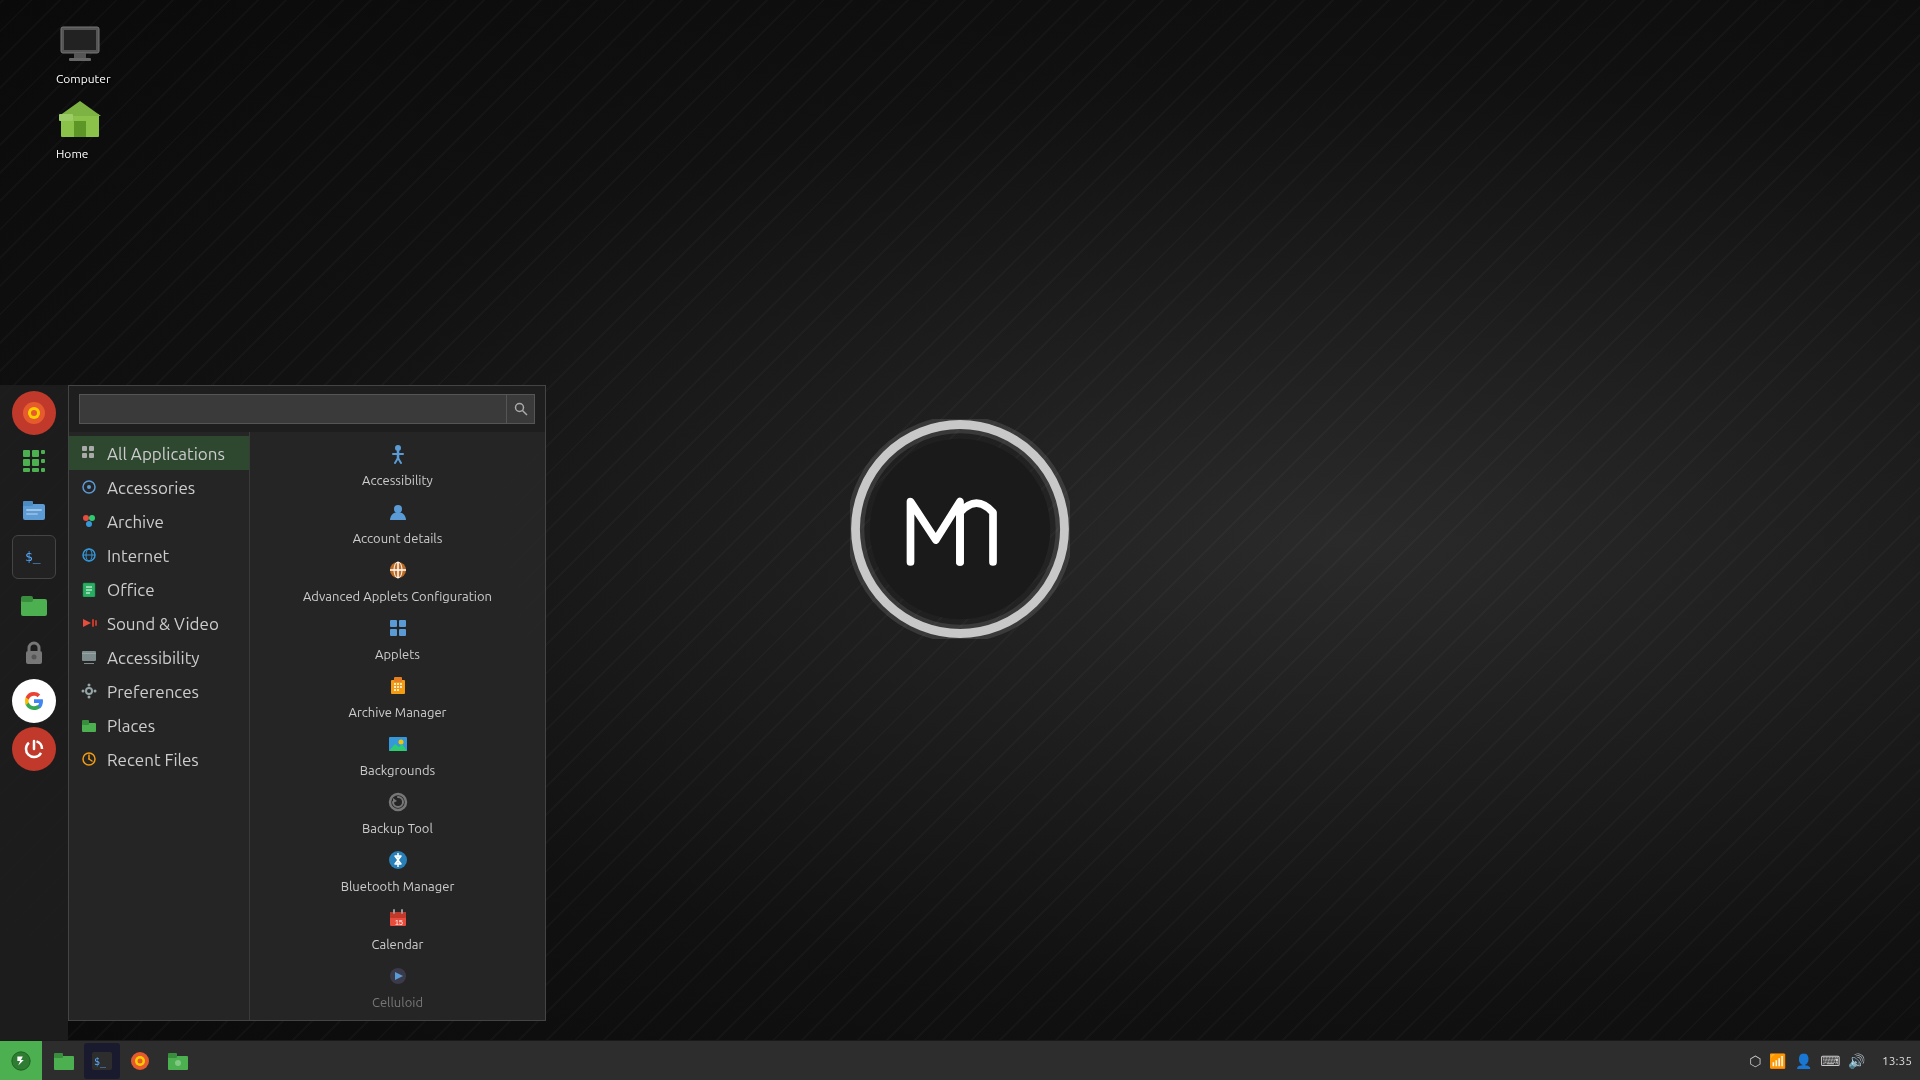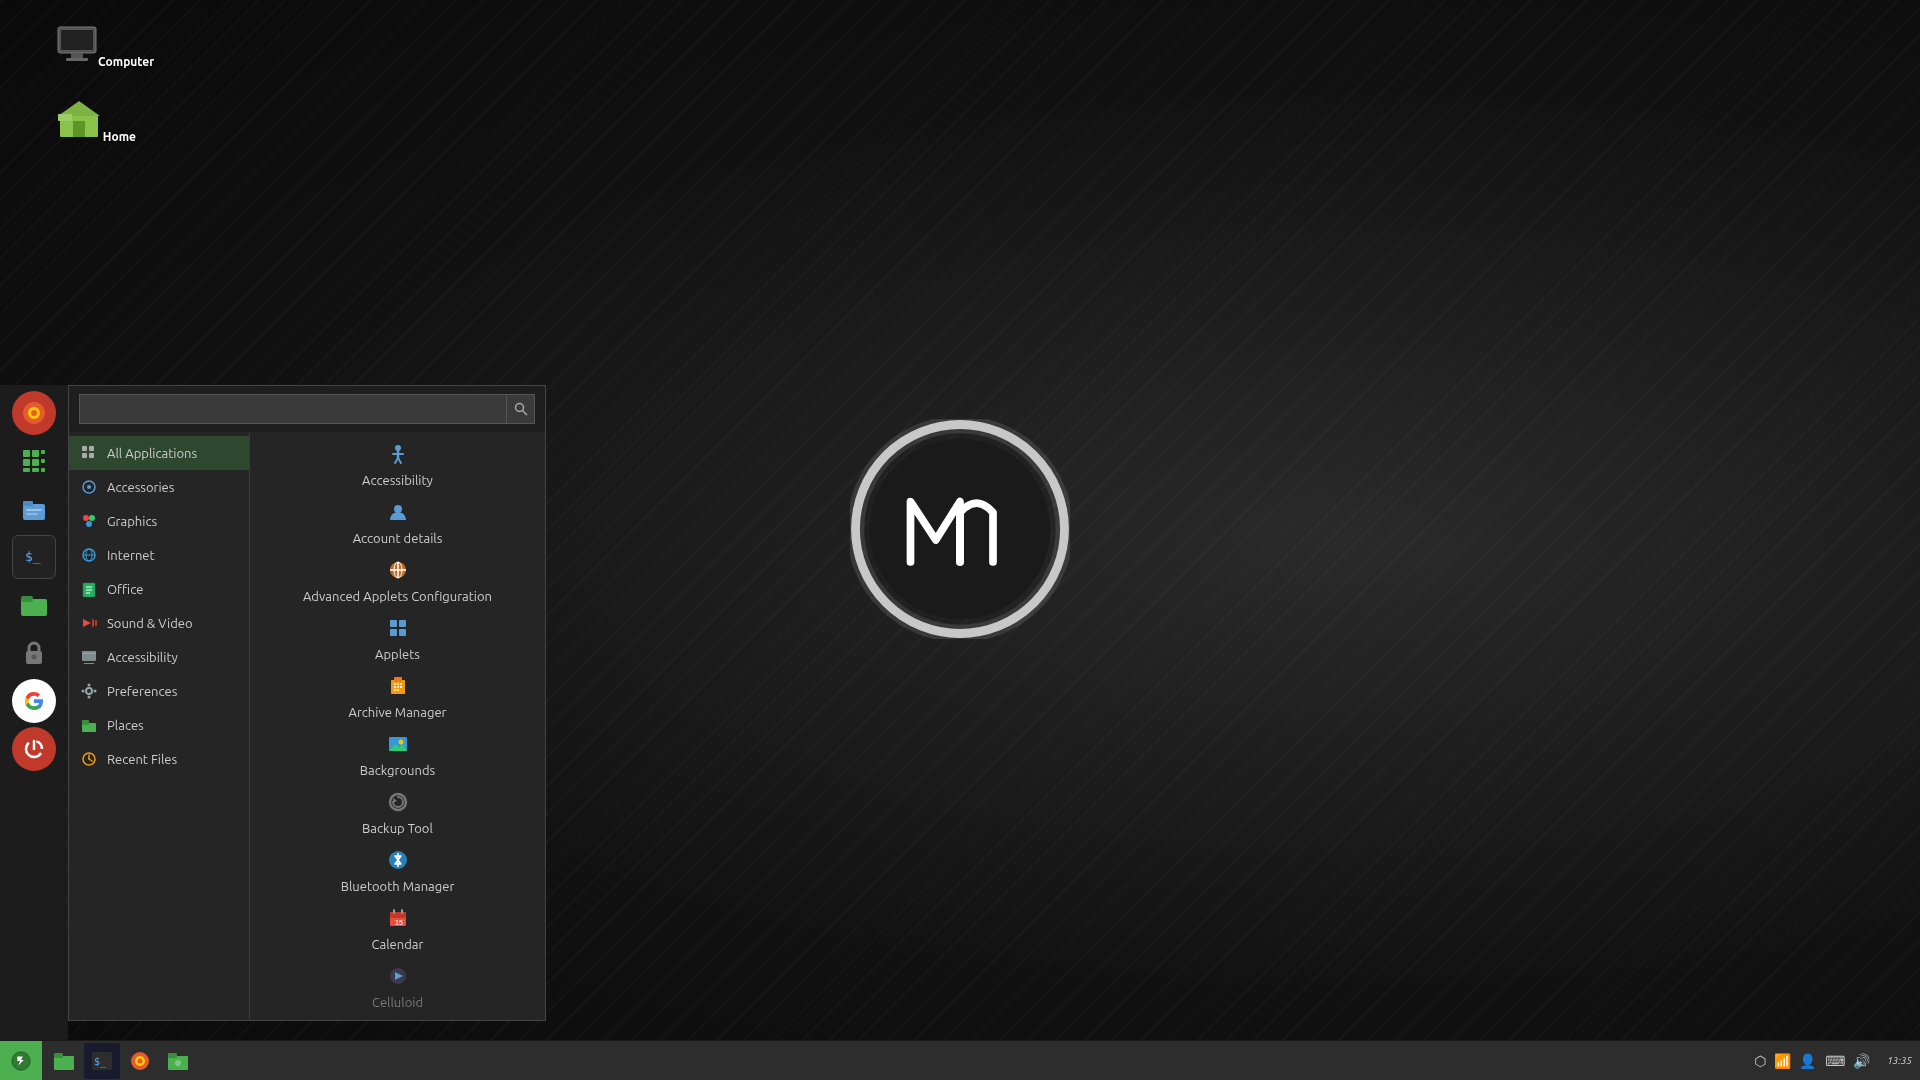--- a/index.html
+++ b/index.html
@@ -43,25 +43,24 @@
       left: 50%;
       transform: translate(-50%, -55%);
       width: 220px;
       height: 220px;
     }
 
     
     .desktop-icon {
       position: absolute;
       display: flex;
-      flex-direction: row;
-      align-items: flex-end;
+      flex-direction: column;
+      align-items: flex-start;
       cursor: pointer;
       width: 80px;
-      font-weight: bold;
     }
     .desktop-icon .icon-img {
       width: 48px;
       height: 48px;
       display: flex;
       align-items: center;
       justify-content: center;
       font-size: 36px;
     }
     .desktop-icon .icon-label {
@@ -129,23 +128,22 @@
       padding-right: 8px;
       color: #ccc;
       font-size: 13px;
     }
     .taskbar-right .tray-icon {
       font-size: 14px;
       cursor: pointer;
     }
     .taskbar-clock {
       color: #ddd;
-      font-size: 10px;
+      font-size: 12px;
       padding-left: 8px;
-      font-style: italic;
     }
 
     
     .launcher {
       position: absolute;
       left: 0;
       top: 385px;
       width: 68px;
       background: rgba(30,30,30,0.95);
       display: flex;
@@ -222,21 +220,21 @@
       padding: 4px 0;
       overflow-y: auto;
     }
     .category-item {
       display: flex;
       align-items: center;
       gap: 8px;
       padding: 7px 10px;
       cursor: pointer;
       color: #ccc;
-      font-size: 13px;
+      font-size: 17px;
     }
     .category-item:hover, .category-item.active {
       background: rgba(255,255,255,0.1);
     }
     .category-item.active {
       background: rgba(76,175,80,0.25);
     }
     .cat-icon {
       width: 20px;
       height: 20px;
@@ -440,21 +438,21 @@
       </div>
 
       <div class="category-item">
         <div class="cat-icon">
           <svg width="16" height="16" viewBox="0 0 16 16">
             <circle cx="5" cy="5" r="3" fill="#e74c3c"></circle>
             <circle cx="11" cy="5" r="3" fill="#2ecc71"></circle>
             <circle cx="8" cy="11" r="3" fill="#3498db"></circle>
           </svg>
         </div>
-        <span>Graphics</span>
+        <span>Archive</span>
       </div>
 
       <div class="category-item">
         <div class="cat-icon">
           <svg width="16" height="16" viewBox="0 0 16 16">
             <circle cx="8" cy="8" r="6" fill="none" stroke="#3498db" stroke-width="1.5"></circle>
             <ellipse cx="8" cy="8" rx="3" ry="6" fill="none" stroke="#3498db" stroke-width="1"></ellipse>
             <line x1="2" y1="8" x2="14" y2="8" stroke="#3498db" stroke-width="1"></line>
           </svg>
         </div>

